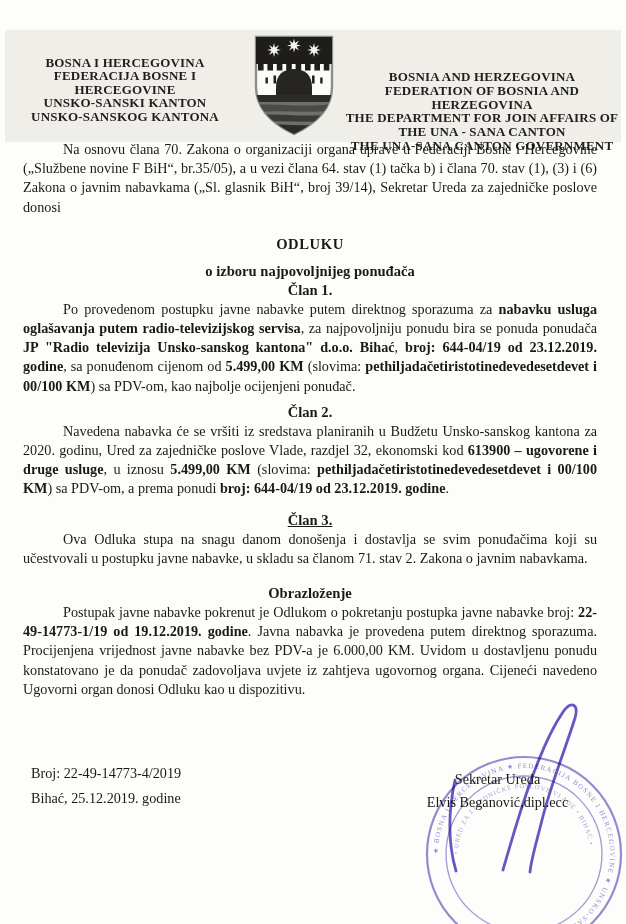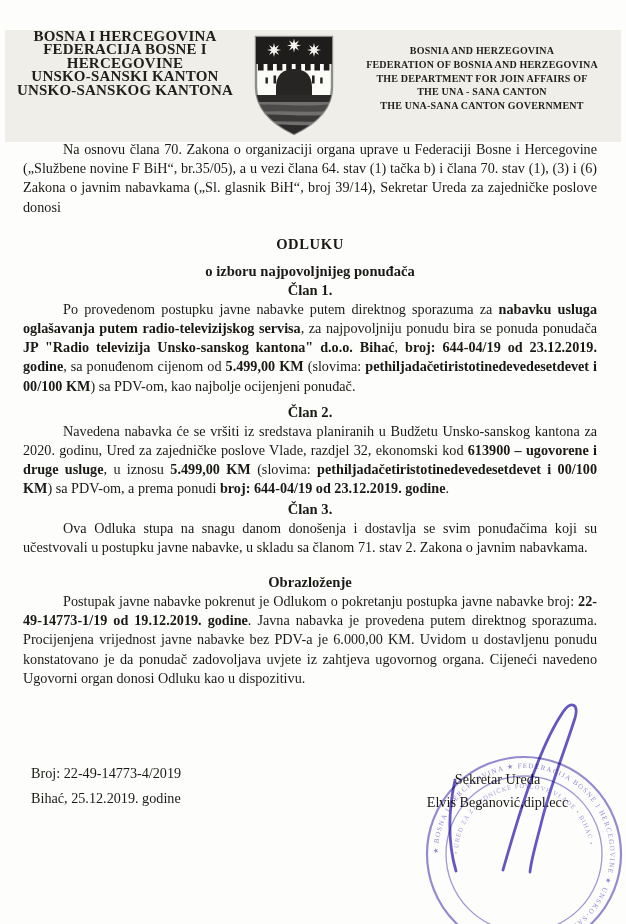--- a/index.html
+++ b/index.html
@@ -8,36 +8,36 @@
     position:relative; width:626px; height:924px; margin:0 auto;
     background:#fdfdfb; overflow:hidden;
     font-family:"Liberation Serif", serif; color:#1b1916;
   }
   
   .letterhead {
     position:absolute; top:30px; left:5px; right:5px; height:112px;
     background:#efeee9; display:flex; align-items:flex-start;
   }
   .lh-block { font-weight:bold; text-align:center; color:#201e1b; }
-  .lh-left  { width:240px; font-size:15px; line-height:13.4px; letter-spacing:.2px; }
-  .lh-right { flex:1; padding-top:14px; font-size:10px; line-height:13.8px; letter-spacing:.2px; }
+  .lh-left  { width:240px; padding-top:26px; font-size:13px; line-height:13.4px; letter-spacing:.2px; }
+  .lh-right { flex:1; padding-top:40px; font-size:13px; line-height:13.8px; letter-spacing:.2px; }
   .crest { width:98px; display:flex; justify-content:center; padding-top:3px; }
   
   .doc-body {
     position:absolute; top:140px; left:23px; right:29px;
     font-size:14.2px; text-align:justify;
   }
   .doc-body p { text-indent:40px; line-height:19.2px; margin:0; }
   .doc-body b { font-weight:bold; }
   .h-center { text-align:center; font-weight:bold; font-size:14.6px; line-height:19px; text-indent:0; }
   .title-main   { margin-top:18px; letter-spacing:.6px; }
   .title-sub    { margin-top:8px; }
   .h-art1 { }
   .h-art2 { margin-top:7px; }
-  .h-art3 { margin-top:1px; }
+  .h-art3 { margin-top:12px;text-decoration:underline; }
   .h-obr  { margin-top:16px; }
   
   .footer-left {
     position:absolute; left:31px; top:761px;
     font-size:14.2px; line-height:25px;
   }
   .sig-block {
     position:absolute; left:410px; top:768px; width:175px;
     text-align:center; font-size:14.2px; line-height:22.5px;
   }

